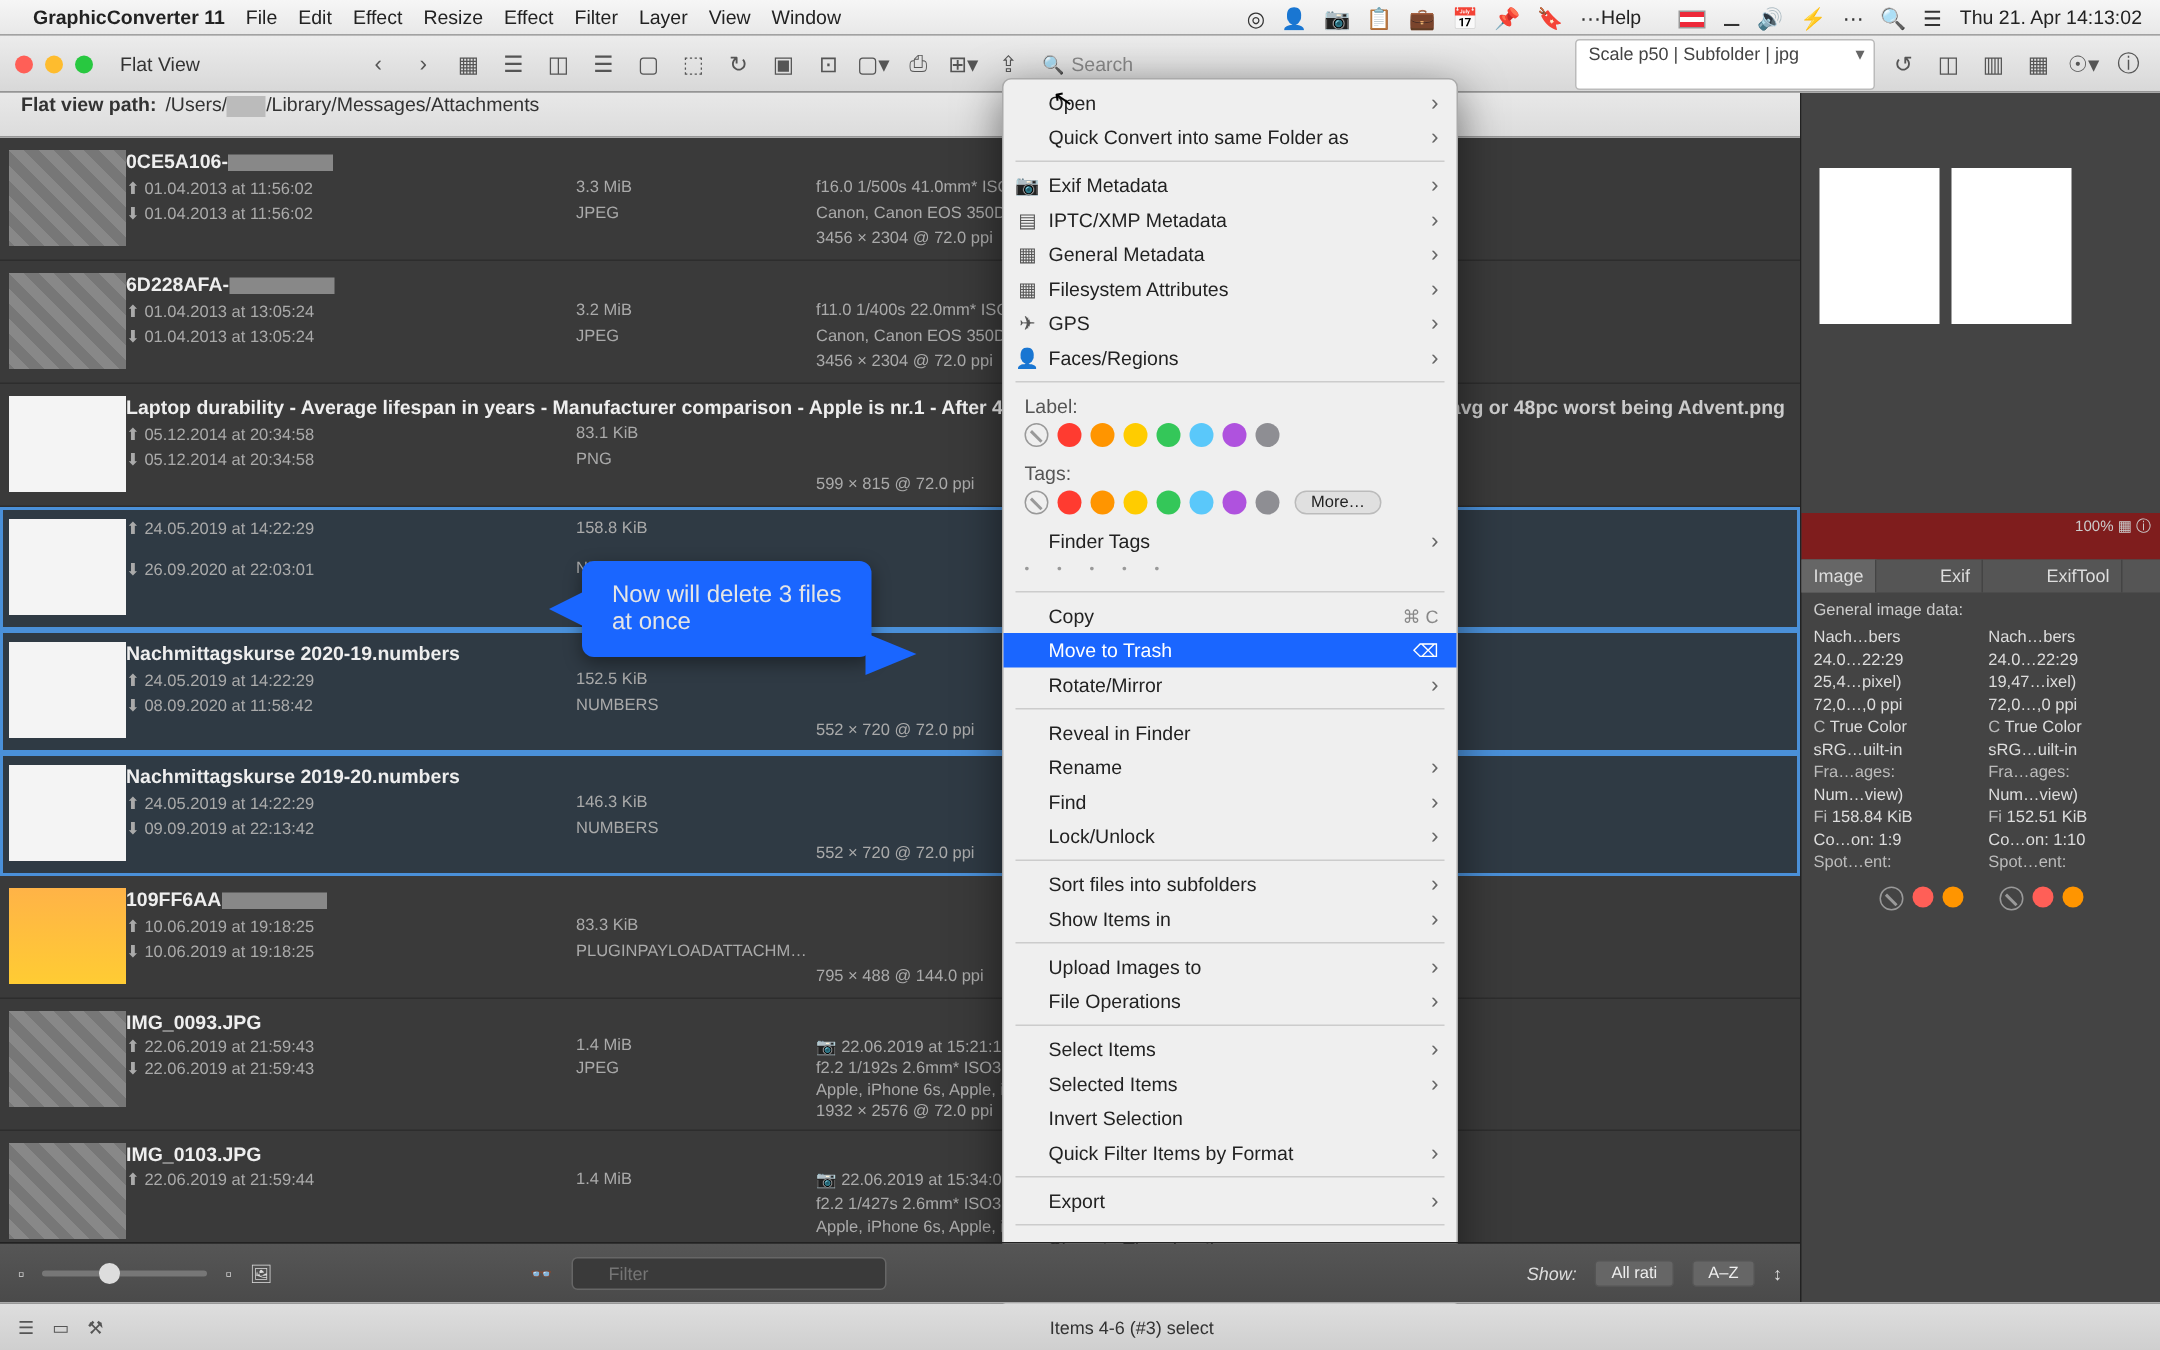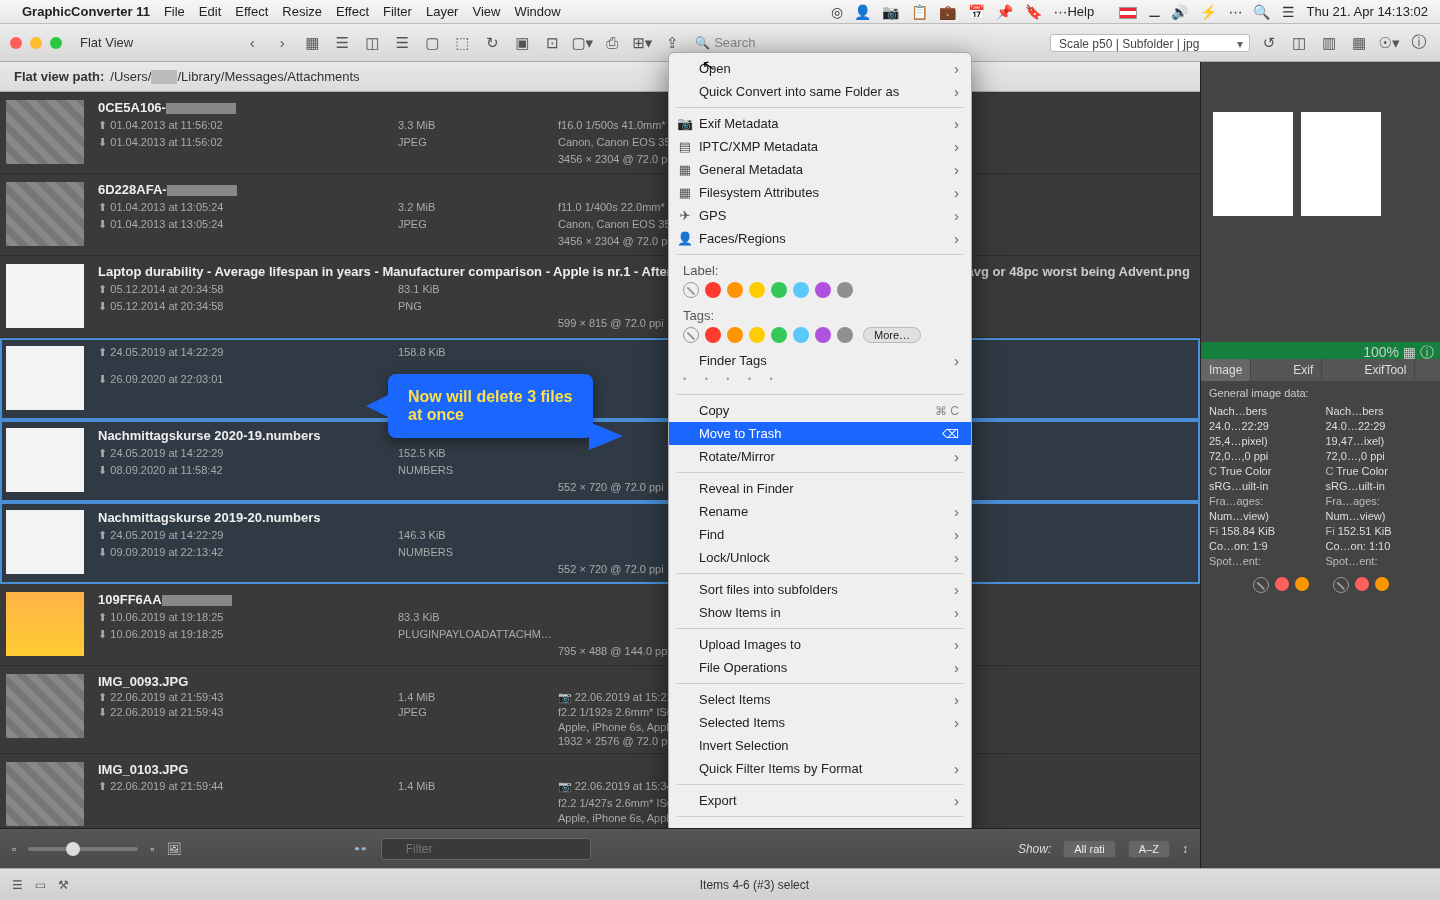--- a/index.html
+++ b/index.html
@@ -17,47 +17,47 @@
 
 
 .toolbar { height: 38px; background: linear-gradient(#ececec,#d8d8d8); border-bottom:1px solid #aaa; display:flex; align-items:center; padding: 0 10px; gap: 8px; font-size:13px; color:#444; }
 .traffic { display:flex; gap:8px; margin-right:10px;}
 .dot { width:12px; height:12px; border-radius:50%; }
 .dot.r{background:#ff5f57;}.dot.y{background:#febc2e;}.dot.g{background:#28c840;}
 .toolbar .title { font-weight:500; color:#333; margin-right: 100px;}
 .ticon { width:22px; text-align:center; color:#555; font-size:15px;}
 .toolbar .search { display:flex; align-items:center; color:#888; margin-left:4px;}
 .toolbar .search::before { content:"🔍"; font-size:12px; margin-right:4px;}
-.toolbar .preset { margin-left:auto; background:#fff; border:1px solid #bbb; padding:2px 14px 0 8px; border-radius:3px; font-size:12px; position:relative; width:200px;}
+.toolbar .preset { margin-left:auto; background:#fff; border:1px solid #bbb; padding:2px 14px 16px 8px; border-radius:3px; font-size:12px; position:relative; width:200px;}
 .toolbar .preset::after { content:"▾"; position:absolute; right:6px; color:#666;}
 
 
-.pathbar { height: 30px; background: linear-gradient(#e8e8e8,#dcdcdc); border-bottom:1px solid #aaa; display:flex; align-items:center; padding:0 14px; font-size:13px; color:#333;}
+.pathbar { height: 30px; background: linear-gradient(#e8e8e8,#dcdcdc); border-bottom:1px solid #aaa; display:flex; align-items:flex-start; padding:0 14px; font-size:13px; color:#333;}
 .pathbar .lbl { font-weight:600; margin-right:6px;}
 .pathbar .redact { display:inline-block; width:26px; height:14px; background:#bbb; vertical-align:middle;}
 .hidebtn { margin-left:auto; background:linear-gradient(#fafafa,#e4e4e4); border:1px solid #aaa; border-radius:4px; padding:1px 18px; font-size:12px;}
 
 
 .filelist { position:absolute; top:92px; left:0; right:240px; bottom:72px; background:#3a3a3a; overflow:hidden;}
-.row { display:flex; padding:8px 10px 6px 6px; border-bottom:1px solid #2d2d2d; gap:14px; min-height:82px;}
+.row { display:flex; padding:8px 10px 6px 6px; border-bottom:1px solid #2d2d2d; min-height:82px;}
 .row.sel { background:#2f3a44; outline:2px solid #4a90d9; outline-offset:-2px;}
 .thumb { width:78px; height:64px; background:#666; flex-shrink:0;}
 .thumb.doc { background:#f4f4f4;}
 .thumb.org { background:linear-gradient(#ffb347,#ffcc33);}
 .thumb.pix { background:linear-gradient(45deg,#888 25%,#777 25% 50%,#888 50% 75%,#777 75%); background-size:20px 20px;}
 .info { flex:1; font-size:12px; color:#ccc; display:grid; grid-template-columns: 290px 150px 170px auto; gap:2px 10px;}
 .fname { grid-column:1/-1; font-size:13px; font-weight:600; color:#eee;}
 .meta { color:#aaa; font-size:11px;}
 .redact2 { display:inline-block; width:70px; height:11px; background:#888; vertical-align:middle;}
 
 
 .sidebar { position:absolute; top:62px; right:0; bottom:32px; width:240px; background:#444; border-left:1px solid #222;}
 .previews { height:280px; background:#444; display:flex; gap:8px; padding:50px 12px; }
 .pv { width:80px; height:104px; background:#fff;}
-.infobar { height:17px; background:#15803d; text-align:right; padding:2px 6px; color:#ccc; font-size:14px;}
+.infobar { height:31px; background:#7f1d1d; text-align:right; padding:2px 6px; color:#ccc; font-size:10px;}
 .tabs { display:flex; background:#555; font-size:12px; color:#ddd;gap:34px;}
 .tabs div { padding:4px 8px; border-right:1px solid #444;}
 .tabs .act { background:#666;}
 .giheader { font-size:11px; color:#ccc; padding:6px 8px;}
 .gitable { display:grid; grid-template-columns: 1fr 1fr; font-size:11px; color:#ddd; padding:0 8px; gap:3px 10px;}
 .gitable .k{ color:#bbb;}
 .colordots { display:flex; gap:6px; padding:10px; justify-content:center;}
 .cdot { width:14px; height:14px; border-radius:50%;}
 
 
@@ -72,21 +72,21 @@
 .ctx .swatches { display:flex; gap:6px; padding:2px 14px 6px 14px; align-items:center;}
 .sw { width:16px; height:16px; border-radius:50%;}
 .sw.no { border:1.5px solid #999; background:transparent; position:relative;}
 .sw.no::after{content:"";position:absolute;left:2px;top:7px;width:10px;height:1.5px;background:#999;transform:rotate(45deg);}
 .morebtn { font-size:11px; background:#e0e0e0; border:1px solid #bbb; border-radius:10px; padding:1px 10px; margin-left:4px;}
 .stars { padding:2px 14px 6px 14px; color:#999; letter-spacing:8px; font-size:9px;}
 .sc { position:absolute; right:12px; color:#888; font-size:12px;}
 .ctx .ci.hl .sc { color:#fff;}
 
 
-.bubble { position:absolute; left:388px; top:374px; background:#1a66ff; color:#fde047; padding:14px 20px; border-radius:8px; font-size:16px; font-weight:700; z-index:5; box-shadow:0 4px 12px rgba(0,0,0,.4);}
+.bubble { position:absolute; left:388px; top:374px; background:#1a66ff; color:#e5e5e5; padding:14px 20px; border-radius:8px; font-size:16px; font-weight:400; z-index:5; box-shadow:0 4px 12px rgba(0,0,0,.4);}
 .bubble::before { content:""; position:absolute; left:-36px; top:18px; border:14px solid transparent; border-right:28px solid #1a66ff;}
 .bubble::after { content:""; position:absolute; right:-44px; top:48px; border:14px solid transparent; border-left:34px solid #1a66ff;}
 
 
 .filterbar { position:absolute; left:0; right:240px; bottom:32px; height:40px; background:linear-gradient(#565656,#4a4a4a); border-top:1px solid #222; display:flex; align-items:center; padding:0 12px; gap:12px; font-size:12px; color:#ddd;}
 .slider { width:110px; height:4px; background:#777; border-radius:2px; position:relative;}
 .slider::after{content:"";position:absolute;left:38px;top:-5px;width:14px;height:14px;background:#ddd;border-radius:50%;}
 .filterinput { background:#3a3a3a; border:1px solid #666; border-radius:4px; padding:3px 8px 3px 24px; color:#ccc; width:210px; font-size:12px;}
 .showlbl { margin-left:auto;font-style:italic;}
 .showsel,.sortsel { background:#666; border:1px solid #555; padding:2px 10px; border-radius:3px; color:#eee; font-size:11px;}

